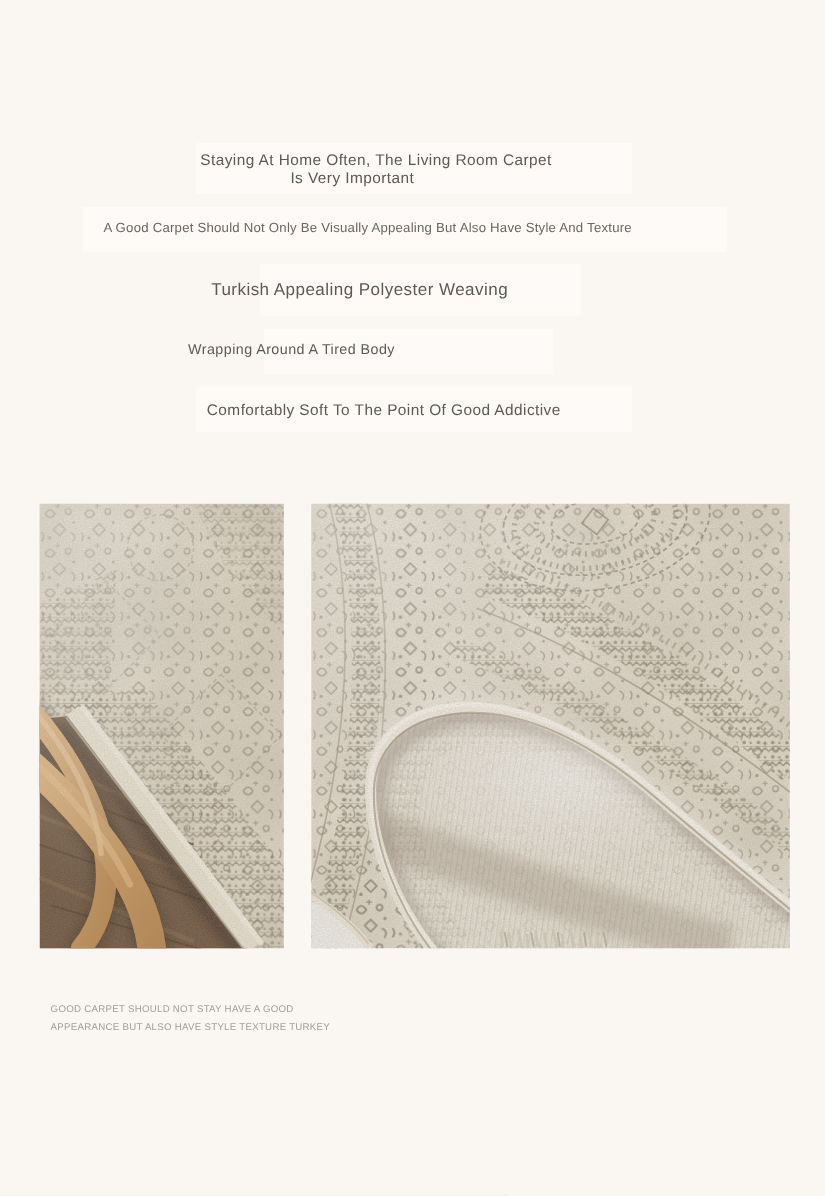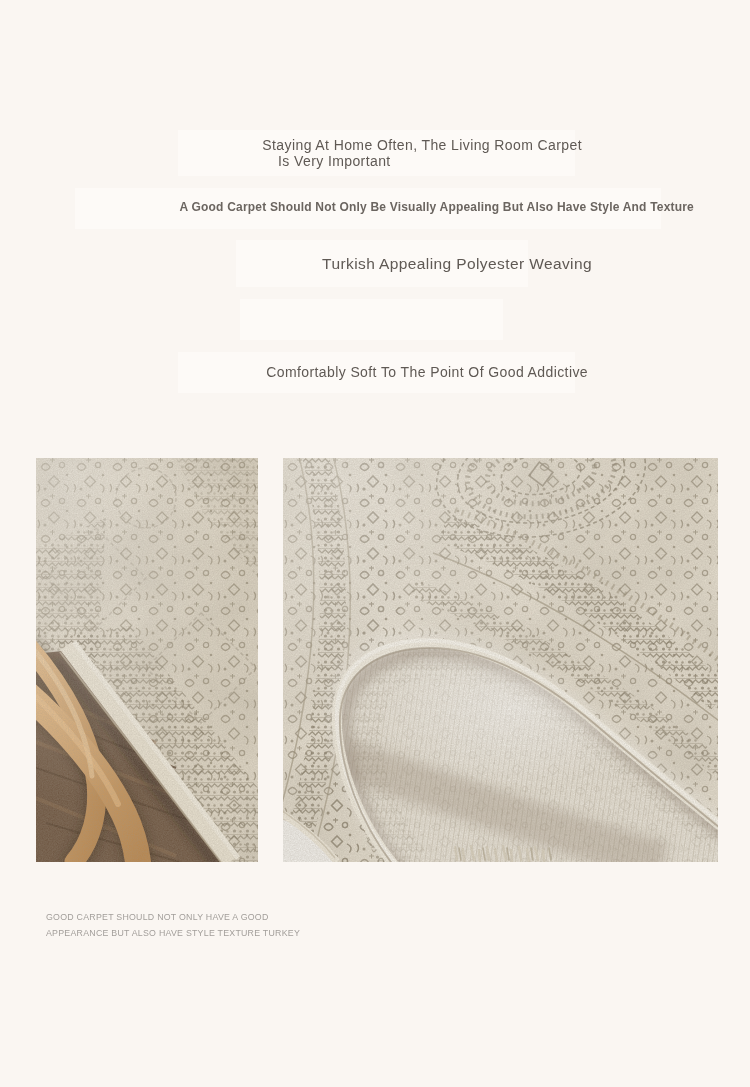--- a/index.html
+++ b/index.html
@@ -15,21 +15,21 @@
     position:relative;width:750px;height:1087px;margin:0 auto;
     background:var(--page-bg);overflow:hidden;
   }
   .hl-box{
     position:absolute;background:var(--highlight-bg);opacity:.55;
   }
   .headline{
     position:absolute;color:var(--heading-color);letter-spacing:.4px;
     white-space:nowrap;
   }
-  .h-center{text-align:right;}
+  .h-center{text-align:left;}
   .h1{font-size:14px;}
   .h2{font-size:12px;color:var(--subheading-color);letter-spacing:.2px;}
   .h3{font-size:15.5px;}
   .h4{font-size:13px;}
   .h5{font-size:14px;}
   .photo{position:absolute;display:block;}
   .caption{
     position:absolute;left:46px;top:910px;
     font-size:8.8px;line-height:15.5px;letter-spacing:.25px;
     color:var(--caption-color);
@@ -40,23 +40,24 @@
 
 <div class="page">
 
   <div class="hl-box" style="left:178px;top:130px;width:397px;height:46px;"></div>
   <div class="hl-box" style="left:75px;top:188px;width:586px;height:41px;"></div>
   <div class="hl-box" style="left:236px;top:240px;width:292px;height:47px;"></div>
   <div class="hl-box" style="left:240px;top:299px;width:263px;height:41px;"></div>
   <div class="hl-box" style="left:178px;top:352px;width:397px;height:41px;"></div>
 
   <div class="headline h1 h-center" style="left:182px;top:137px;width:400px;">Staying At Home Often, The Living Room Carpet</div>
-  <div class="headline h1" style="left:278px;top:153px;">Is Very Important</div>
-  <div class="headline h2 h-center" style="left:94px;top:200px;width:600px;font-weight:bold;">A Good Carpet Should Not Only Be Visually Appealing But Also Have Style And Texture</div>
+  <div class="headline h1" style="left:264px;top:153px;">Is Very Important</div>
+  <div class="headline h2 h-center" style="left:94px;top:200px;width:600px;">A Good Carpet Should Not Only Be Visually Appealing But Also Have Style And Texture</div>
   <div class="headline h3 h-center" style="left:192px;top:255px;width:400px;">Turkish Appealing Polyester Weaving</div>
+  <div class="headline h4 h-center" style="left:171px;top:310px;width:400px;">Wrapping Around A Tired Body</div>
   <div class="headline h5 h-center" style="left:188px;top:364px;width:400px;">Comfortably Soft To The Point Of Good Addictive</div>
 
   <svg class="photo" style="left:36px;top:458px;" width="222" height="404" viewBox="0 0 222 404" xmlns="http://www.w3.org/2000/svg">
     <defs>
       <pattern id="L_field" width="36" height="36" patternUnits="userSpaceOnUse">
         <g fill="none" stroke="#8a7f68" stroke-width="1.3" opacity="0.9">
           <path d="M5 9 q4.5 -7 9 0 q-4.5 7 -9 0"></path>
           <circle cx="26" cy="7" r="2.6"></circle>
           <path d="M18 18 l5.5 5.5 l-5.5 5.5 l-5.5 -5.5 z"></path>
           <path d="M28 26 q6.5 2.5 2.5 8.5"></path>
@@ -266,17 +267,17 @@
       <polygon points="0,362 14,366 52,404 0,404" fill="#f3f1ed"></polygon>
       <path d="M0 356 C18 368 40 386 54 404" fill="none" stroke="#efe9db" stroke-width="7"></path>
       <path d="M-2 352 C16 364 38 382 52 400" fill="none" stroke="#b7ab93" stroke-width="1.5" opacity="0.5"></path>
     </g>
 
     <rect width="435" height="404" fill="url(#R_light)"></rect>
     <rect width="435" height="404" filter="url(#R_grain)" opacity="0.3"></rect>
   </svg>
 
   <div class="caption">
-    <div>GOOD CARPET SHOULD NOT ONLY HAVE A GOOD</div>
+    <div>GOOD CARPET SHOULD NOT STAY HAVE A GOOD</div>
     <div>APPEARANCE BUT ALSO HAVE STYLE TEXTURE TURKEY</div>
   </div>
 
 </div>
 
 </body></html>

